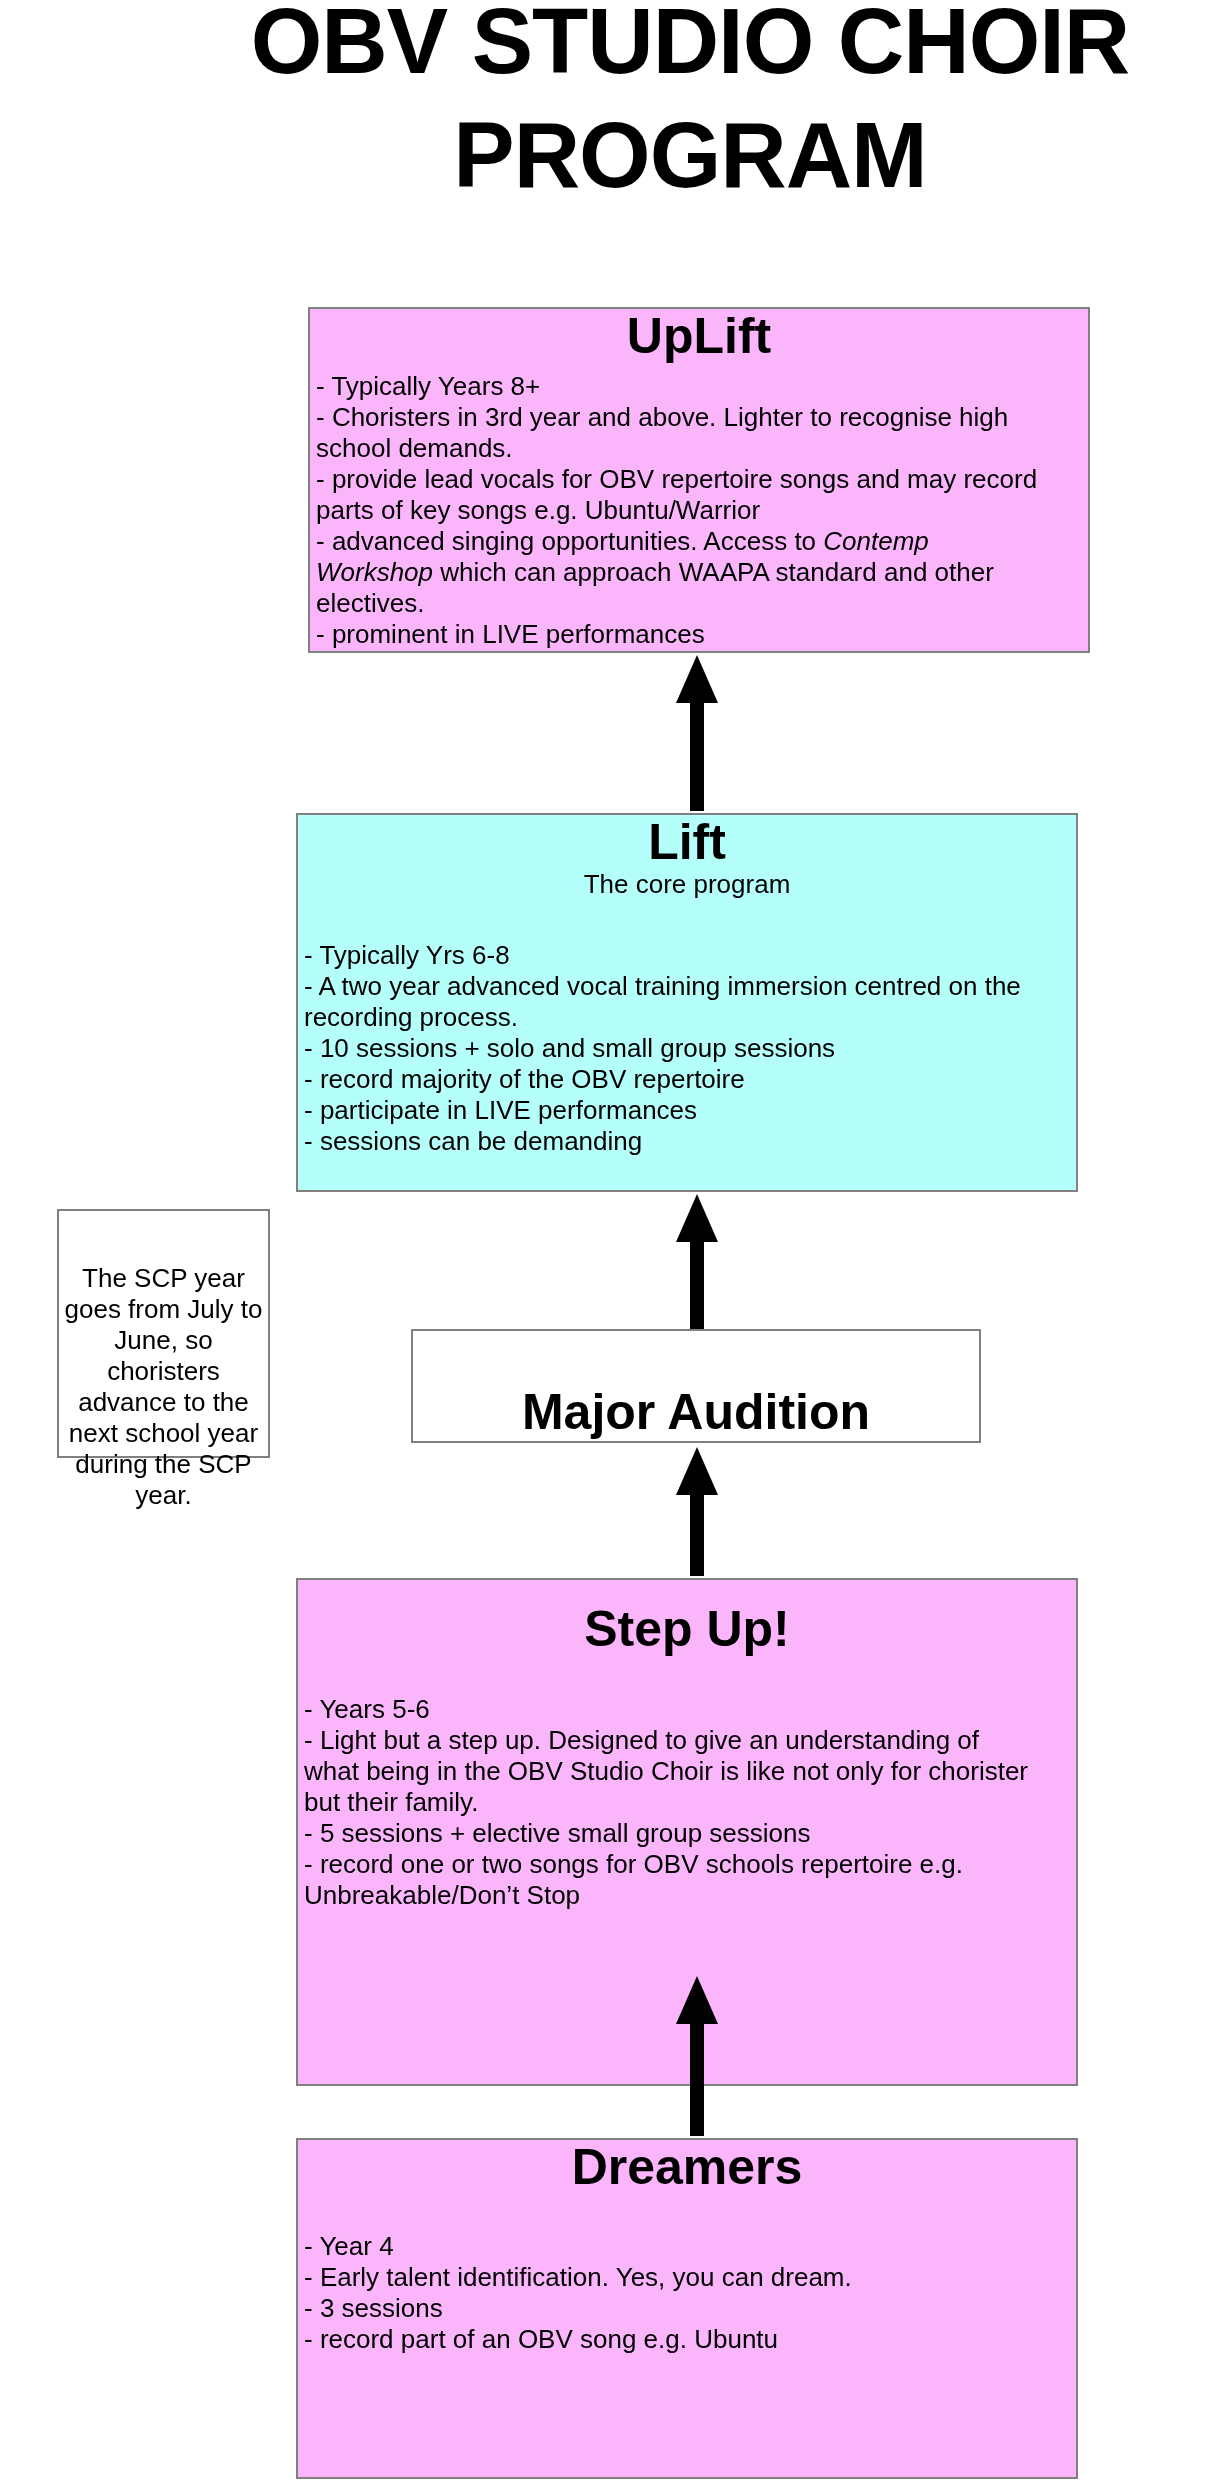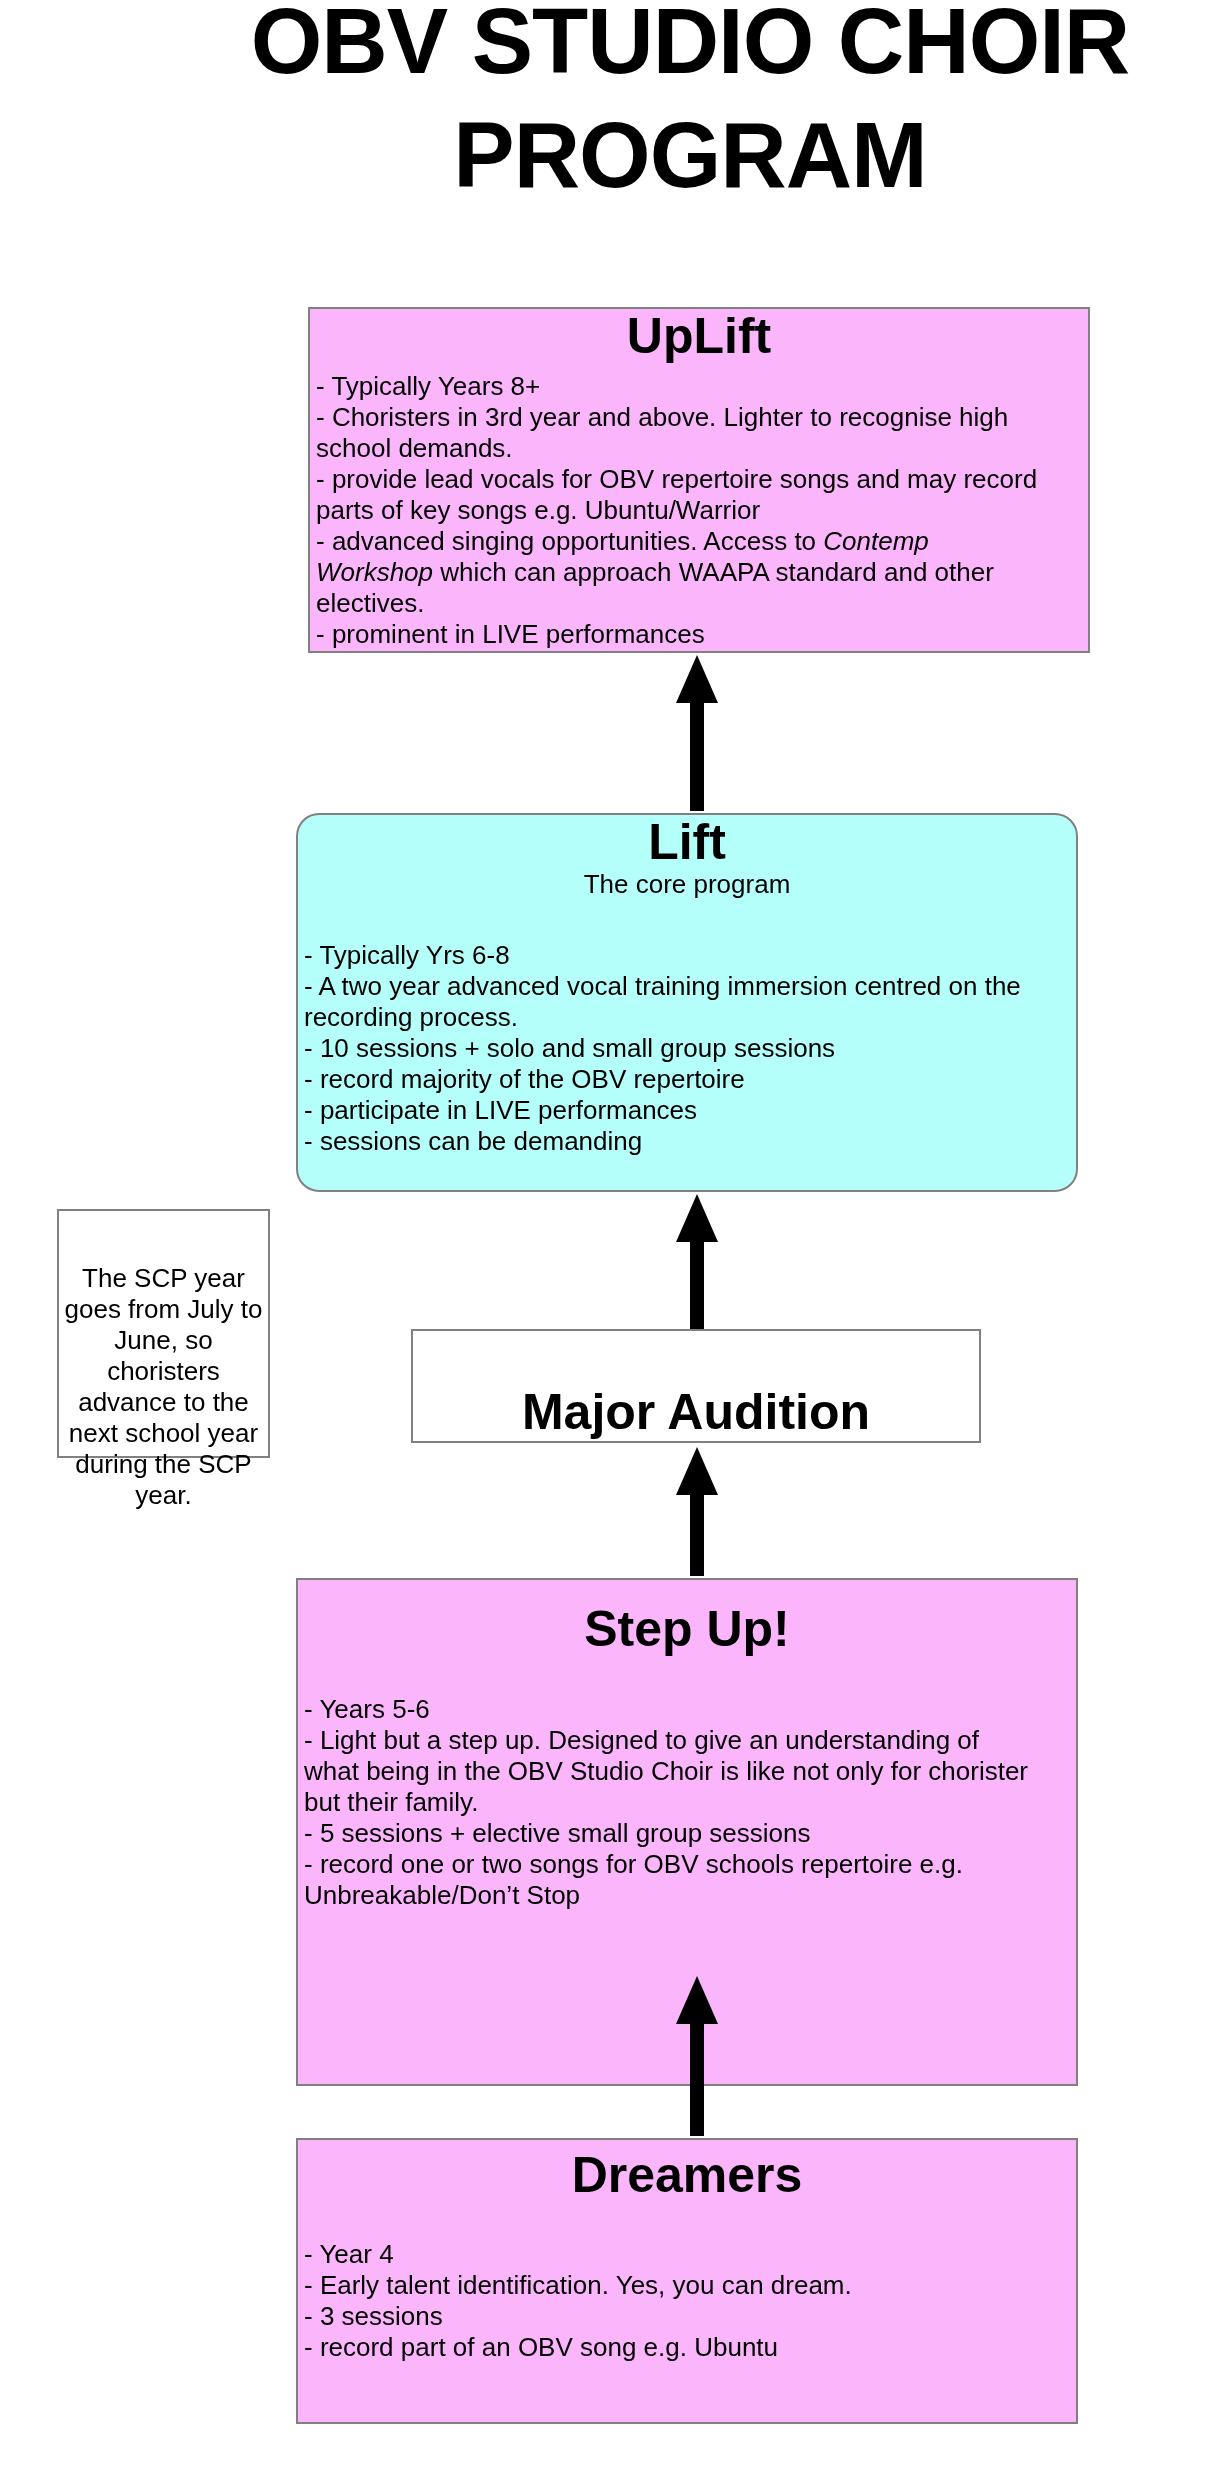--- a/index.html
+++ b/index.html
@@ -21,21 +21,21 @@
     position:absolute;left:140px;top:-16px;width:1100px;
     text-align:center;font-weight:bold;font-size:92px;line-height:114px;
     letter-spacing:-1px;
   }
   .level-box{
     position:absolute;left:296px;width:782px;
     border:2px solid var(--box-border);
     box-sizing:border-box;
   }
   .pink{background:var(--pink);}
-  .cyan{background:var(--cyan);border-radius:23px;}
+  .cyan{background:var(--cyan);}
   .box-title{
     text-align:center;font-weight:bold;font-size:50px;line-height:54px;
   }
   .box-subtitle{
     text-align:center;font-size:26px;line-height:31px;
   }
   .bullets{
     font-size:26px;line-height:31px;
     padding:0 36px 0 6px;
   }
@@ -46,21 +46,21 @@
   .lift-box{top:813px;height:379px;}
   .lift-box .bullets{margin-top:40px;}
   .major-audition-box{
     position:absolute;left:411px;top:1329px;width:570px;height:114px;
     border:2px solid var(--box-border);box-sizing:border-box;
     display:flex;align-items:flex-end;justify-content:center;
     font-weight:bold;font-size:50px;
   }
   .stepup-box{top:1578px;height:508px;padding-top:22px;}
   .stepup-box .bullets{margin-top:38px;}
-  .dreamers-box{top:2138px;height:286px;padding-top:8px;}
+  .dreamers-box{top:2138px;height:341px;}
   .dreamers-box .bullets{margin-top:37px;}
   .side-note{
     position:absolute;left:57px;top:1209px;width:213px;height:249px;
     border:2px solid var(--box-border);box-sizing:border-box;
     background:#ffffff;text-align:center;
     font-size:26px;line-height:31px;
     padding:52px 5px 0 5px;
   }
   .up-arrow{
     position:absolute;left:676px;width:42px;

